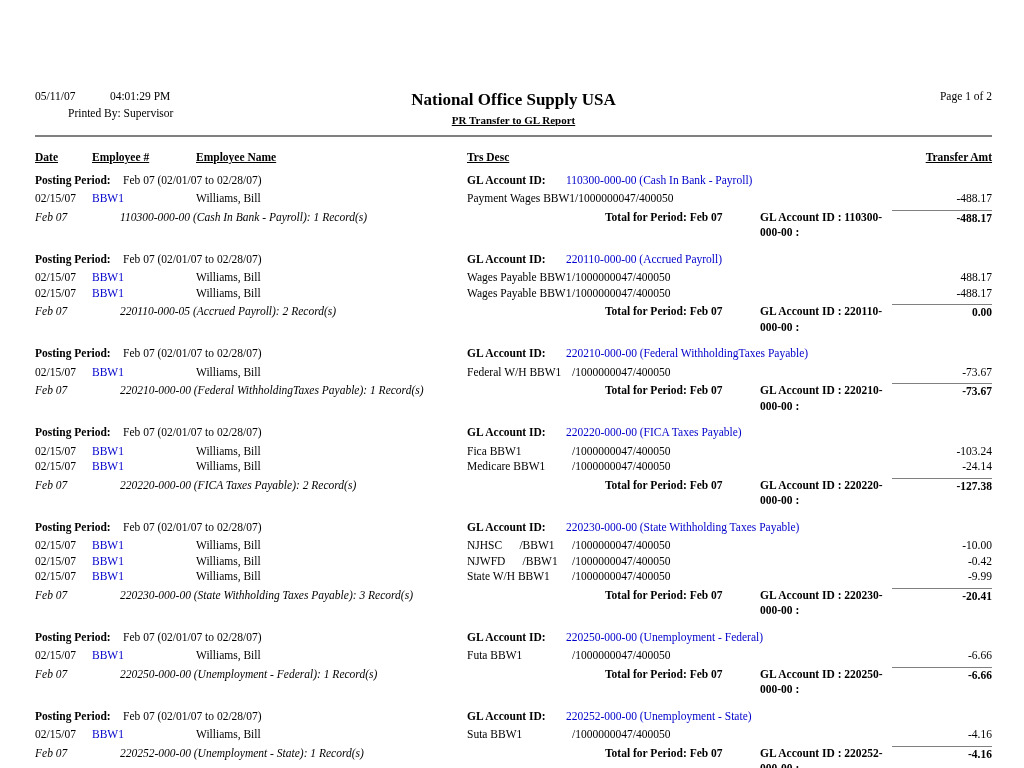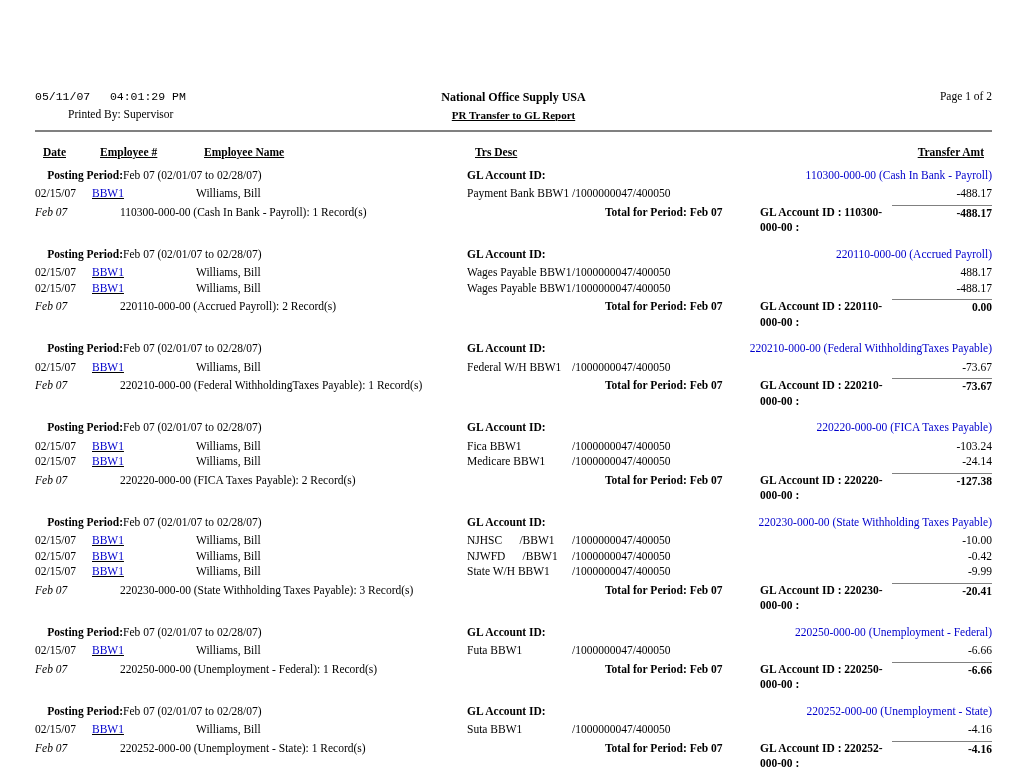--- a/index.html
+++ b/index.html
@@ -4,50 +4,50 @@
 <style>
   html,body{margin:0;padding:0;background:#ffffff;}
   body{font-family:"Liberation Serif", serif;font-size:11.5px;color:#000;}
   .page{width:1024px;height:768px;box-sizing:border-box;padding:90px 32px 0 35px;overflow:hidden;}
 
   
   .hdr{display:flex;align-items:flex-start;}
   .hdr-left{width:280px;flex-shrink:0;}
   .hdr-center{flex:1;text-align:center;}
   .hdr-right{width:280px;flex-shrink:0;text-align:right;}
-  .date-line span{display:inline-block;font-family:Liberation Mono, monospace;}
+  .date-line span{display:inline-block;}
   .hdr-date{width:72px;}
   .printed{margin-top:5px;margin-left:33px;}
-  .company{font-weight:bold;font-size:12px;}
+  .company{font-weight:bold;font-size:17px;}
   .title{font-weight:bold;font-size:11px;margin-top:4px;text-decoration:underline;}
   .rule{border-top:2px solid #808080;margin-top:9px;}
 
   
   .row{display:flex;line-height:15.5px;}
   .c1{width:57px;flex-shrink:0;}
-  .c2{width:104px;flex-shrink:0;text-decoration:underline;}
+  .c2{width:104px;flex-shrink:0;}
   .c3{width:262px;flex-shrink:0;}
-  .right{flex:1;display:flex;padding-left:9px;min-width:0;justify-content:space-between;}
+  .right{flex:1;display:flex;padding-left:9px;min-width:0;}
   .amt{margin-left:auto;width:100px;text-align:right;flex-shrink:0;font-family:Liberation Serif, serif;}
   .u{text-decoration:underline;}
   .b{font-weight:bold;}
-  .cols{margin:13px 8px 7px;}
+  .cols{margin:13px 0 7px;}
   .lnk{color:#0000cc;text-decoration:none;cursor:pointer;}
 
   
   .section{margin-bottom:11px;}
   .period-row{margin-bottom:3px;}
-  .pp-left{width:423px;display:flex;flex-shrink:0;text-align:right;}
+  .pp-left{width:423px;display:flex;flex-shrink:0;}
   .pp-label{font-weight:bold;width:88px;flex-shrink:0;}
   .gl-label{font-weight:bold;width:99px;flex-shrink:0;}
   .d-desc{white-space:pre;min-width:105px;}
   .d-ref{min-width:60px;}
   .summary-row{margin-top:3px;}
   .s-period{width:85px;font-style:italic;flex-shrink:0;}
-  .s-desc{width:485px;flex-shrink:0;white-space:pre;}
+  .s-desc{width:485px;font-style:italic;flex-shrink:0;white-space:pre;}
   .t-label{font-weight:bold;width:155px;flex-shrink:0;}
   .t-gl{font-weight:bold;flex:1;}
   .t-amt{font-weight:bold;width:100px;text-align:right;flex-shrink:0;margin-left:auto;border-top:1px solid #808080;}
 </style>
 </head>
 <body>
 
 <div class="page">
 
   <div class="hdr">
@@ -86,21 +86,21 @@
       <span class="right">
         <span class="gl-label">GL Account ID:</span>
         <span class="lnk">110300-000-00 (Cash In Bank - Payroll)</span>
       </span>
     </div>
     <div class="row">
       <span class="c1">02/15/07</span>
       <span class="c2"><span class="lnk">BBW1</span></span>
       <span class="c3">Williams, Bill</span>
       <span class="right">
-        <span class="d-desc">Payment Bank BBW1</span>
+        <span class="d-desc">Payment Wages BBW1</span>
         <span class="d-ref">/1000000047/</span>
         <span>400050</span>
         <span class="amt">-488.17</span>
       </span>
     </div>
     <div class="row summary-row">
       <span class="s-period">Feb 07</span>
       <span class="s-desc">110300-000-00 (Cash In Bank - Payroll): 1 Record(s)</span>
       <span class="t-label">Total for Period: Feb 07</span>
       <span class="t-gl">GL Account ID : 110300-000-00 :</span>
@@ -136,21 +136,21 @@
       <span class="c3">Williams, Bill</span>
       <span class="right">
         <span class="d-desc">Wages Payable BBW1</span>
         <span class="d-ref">/1000000047/</span>
         <span>400050</span>
         <span class="amt">-488.17</span>
       </span>
     </div>
     <div class="row summary-row">
       <span class="s-period">Feb 07</span>
-      <span class="s-desc">220110-000-00 (Accrued Payroll): 2 Record(s)</span>
+      <span class="s-desc">220110-000-05 (Accrued Payroll): 2 Record(s)</span>
       <span class="t-label">Total for Period: Feb 07</span>
       <span class="t-gl">GL Account ID : 220110-000-00 :</span>
       <span class="t-amt">0.00</span>
     </div>
   </div>
 
   <div class="section">
     <div class="row period-row">
       <span class="pp-left">
         <span class="pp-label">Posting Period:</span>

